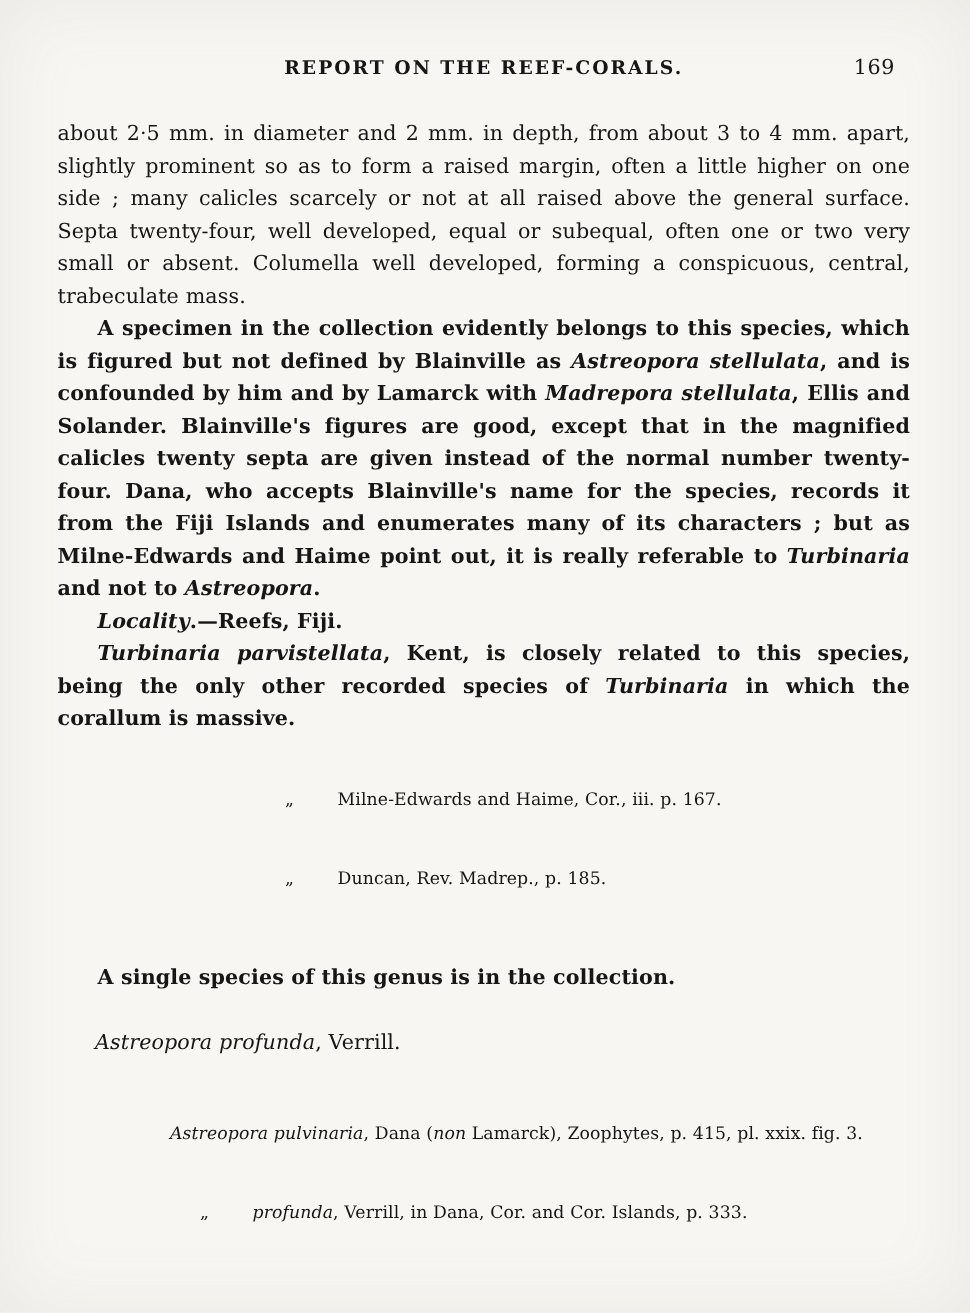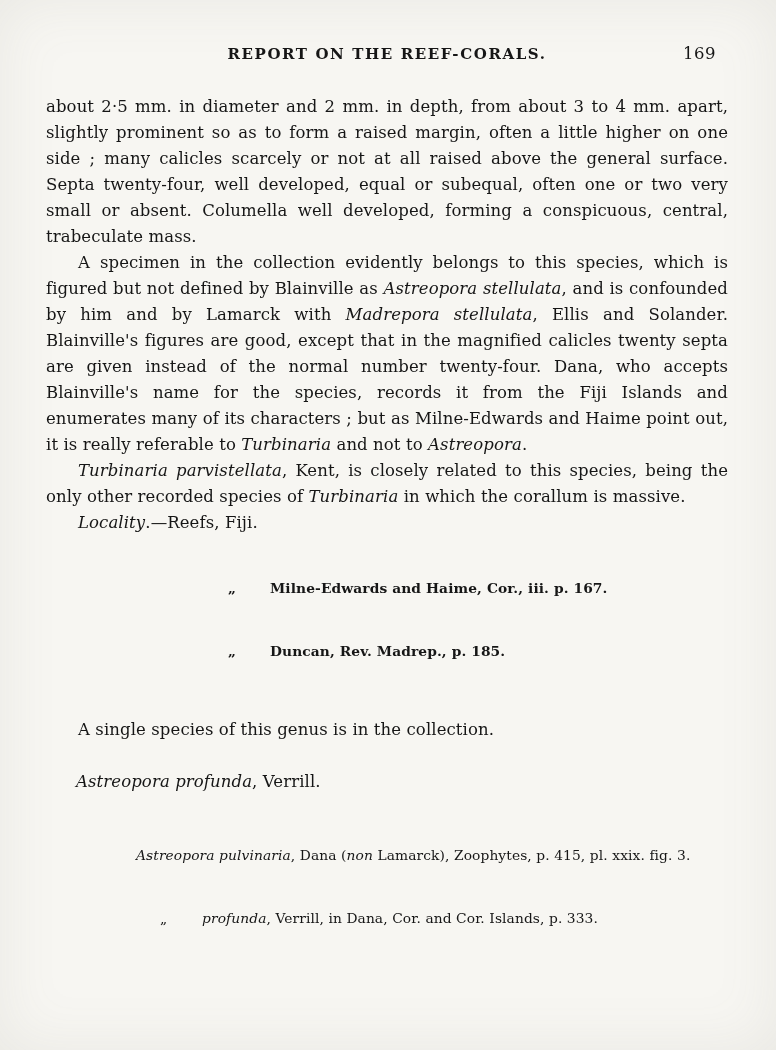--- a/index.html
+++ b/index.html
@@ -38,64 +38,64 @@
     font-size: 16.5px;
     letter-spacing: 0.5px;
   }
   .page-body {
     font-size: 16.5px;
     line-height: 26px;
     text-align: justify;
     letter-spacing: 0.1px;
   }
   p { margin: 0; }
-  .indent { text-indent: 32px; }
+  .indent { text-indent: 32px; font-weight: bold; }
   em { font-style: italic; }
   .genus-heading {
     text-align: center;
     margin: 28px 0 13px 0;
     text-indent: 0;
   }
   .species-heading {
     margin: 26px 0 8px 0;
     text-indent: 30px;
     text-align: left;
   }
   .cite-block {
     font-size: 13.8px;
     line-height: 21px;
     text-align: left;
     margin-bottom: 13px;
     white-space: pre-wrap;
   }
   .cite-line { text-indent: 0; }
   .cite-indent-a { padding-left: 90px; }
-  .cite-indent-b { padding-left: 182px; font-weight: bold; }
+  .cite-indent-b { padding-left: 182px; }
   .cite-indent-c { padding-left: 114px; }
   .ditto { display: inline-block; min-width: 42px; }
 </style>
 </head>
 <body>
 
 <div class="page">
 
   <header class="page-header">
     <span class="running-title">REPORT ON THE REEF-CORALS.</span>
     <span class="page-number">169</span>
   </header>
 
   <main class="page-body">
 
     <p class="para"><span>about 2·5 mm. in diameter and 2 mm. in depth, from about 3 to 4 mm. apart, slightly prominent so as to form a raised margin, often a little higher on one side ; many calicles scarcely or not at all raised above the general surface. Septa twenty-four, well developed, equal or subequal, often one or two very small or absent. Columella well developed, forming a conspicuous, central, trabeculate mass.</span></p>
 
     <p class="para indent"><span>A specimen in the collection evidently belongs to this species, which is figured but not defined by Blainville as </span><em>Astreopora stellulata</em><span>, and is confounded by him and by Lamarck with </span><em>Madrepora stellulata</em><span>, Ellis and Solander. Blainville's figures are good, except that in the magnified calicles twenty septa are given instead of the normal number twenty-four. Dana, who accepts Blainville's name for the species, records it from the Fiji Islands and enumerates many of its characters ; but as Milne-Edwards and Haime point out, it is really referable to </span><em>Turbinaria</em><span> and not to </span><em>Astreopora</em><span>.</span></p>
 
+    <p class="para indent"><em>Locality</em><span>.—Reefs, Fiji.</span></p>
+
     <p class="para indent"><em>Turbinaria parvistellata</em><span>, Kent, is closely related to this species, being the only other recorded species of </span><em>Turbinaria</em><span> in which the corallum is massive.</span></p>
-
-    <p class="para indent"><em>Locality</em><span>.—Reefs, Fiji.</span></p>
 
 
     <div class="cite-block">
       <p class="cite-line cite-indent-b"><span class="ditto">„</span><span>Milne-Edwards and Haime, Cor., iii. p. 167.</span></p>
       <p class="cite-line cite-indent-b"><span class="ditto">„</span><span>Duncan, Rev. Madrep., p. 185.</span></p>
     </div>
 
     <p class="para indent"><span>A single species of this genus is in the collection.</span></p>
 
     <p class="species-heading"><em>Astreopora profunda</em><span>, Verrill.</span></p>

